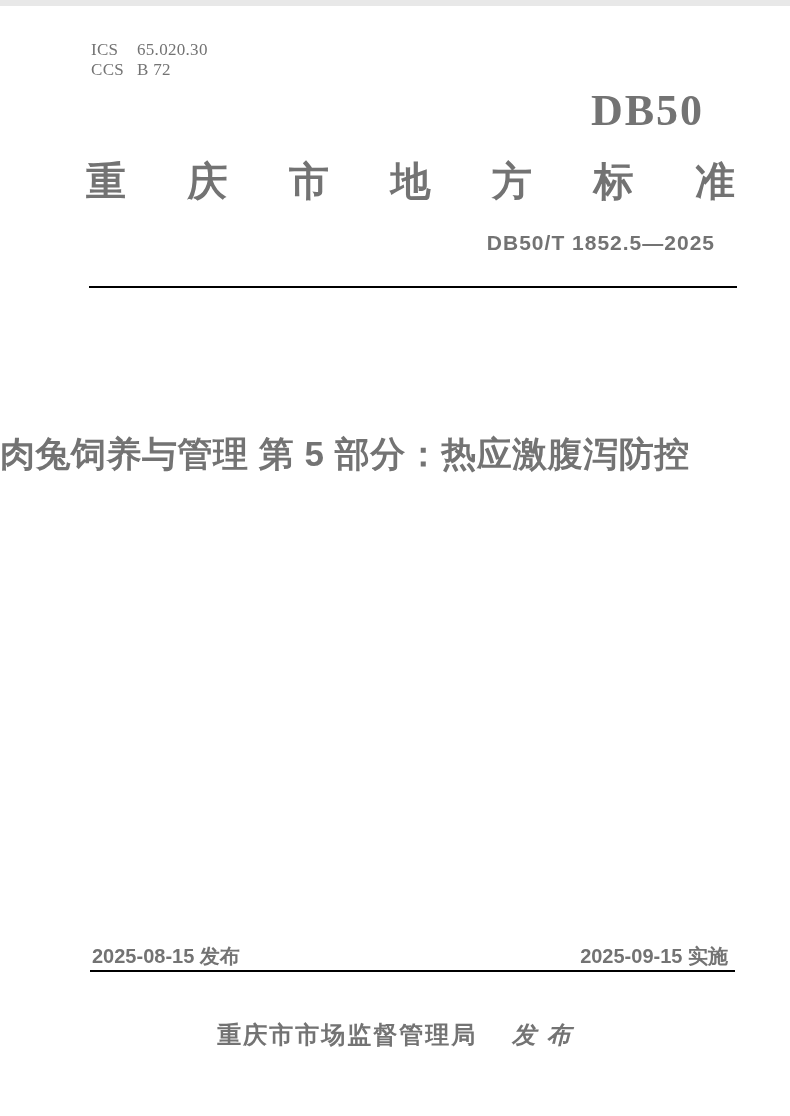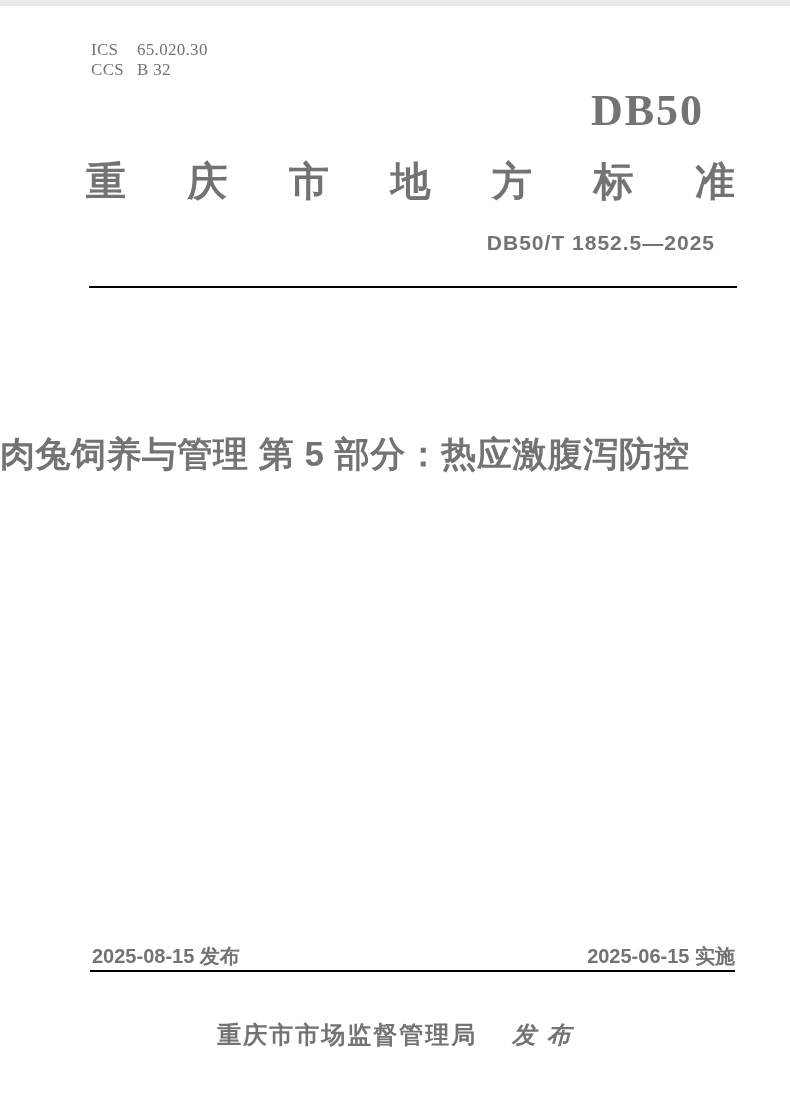--- a/index.html
+++ b/index.html
@@ -86,21 +86,21 @@
     line-height: 40px;
     font-weight: bold;
     letter-spacing: 0.5px;
     white-space: nowrap;
   }
 
   
   .dates-row {
     position: absolute;
     left: 92px;
-    right: 55px;
+    right: 62px;
     top: 938px;
     display: flex;
     justify-content: space-between;
     font-size: 20px;
     line-height: 24px;
     font-weight: bold;
   }
   .dates-row .date-item { white-space: nowrap; }
 
   
@@ -123,21 +123,21 @@
 
 <div class="page">
 
   <div class="codes">
     <div class="row">
       <span class="lbl">ICS</span>
       <span>65.020.30</span>
     </div>
     <div class="row">
       <span class="lbl">CCS</span>
-      <span>B 32</span>
+      <span>B 72</span>
     </div>
   </div>
 
   <div class="db-logo">DB50</div>
 
   <div class="standard-type">
     <span>重</span>
     <span>庆</span>
     <span>市</span>
     <span>地</span>
@@ -147,21 +147,21 @@
   </div>
 
   <div class="doc-number">DB50/T 1852.5—2025</div>
 
   <div class="rule rule-top"></div>
 
   <div class="doc-title">肉兔饲养与管理 第 5 部分：热应激腹泻防控</div>
 
   <div class="dates-row">
     <span class="date-item">2025-08-15 发布</span>
-    <span class="date-item">2025-06-15 实施</span>
+    <span class="date-item">2025-09-15 实施</span>
   </div>
 
   <div class="rule rule-bottom"></div>
 
   <div class="publisher-row">
     <span>重庆市市场监督管理局</span>
     <span class="publish-action">发 布</span>
   </div>
 
 </div>

